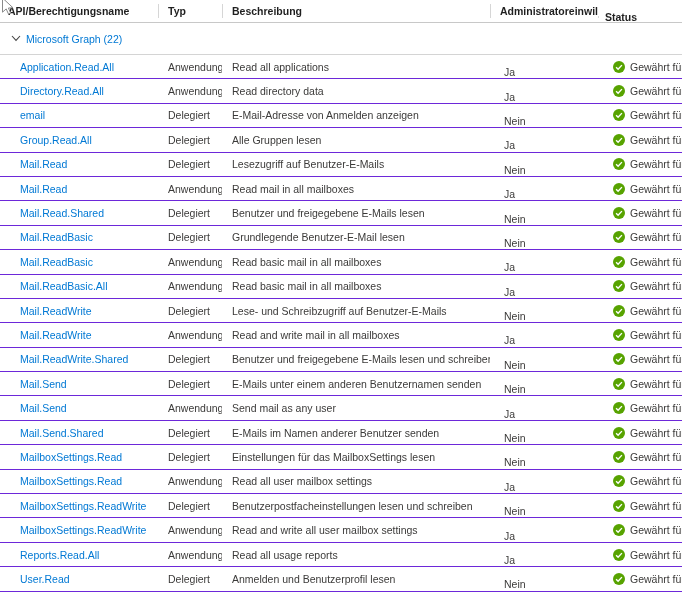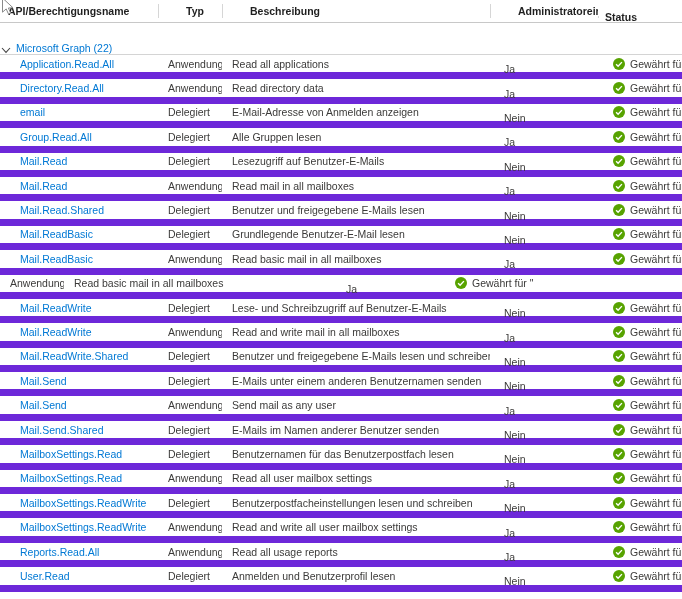--- a/index.html
+++ b/index.html
@@ -22,21 +22,21 @@
     height: 23px;
     align-items: stretch;
     border-bottom: 1px solid #c8c8c8;
     font-weight: 700;
     color: #1f1f1f;
   }
   .hcell {
     position: relative;
     display: flex;
     align-items: center;
-    padding-left: 28px;
+    padding-left: 10px;
     white-space: nowrap;
     overflow: hidden;
     text-overflow: ellipsis;
   }
   .hcell + .hcell::before {
     content: "";
     position: absolute;
     left: 0; top: 4px; bottom: 4px;
     width: 1px;
     background: #d6d6d6;
@@ -44,38 +44,38 @@
   .w-name   { width: 158px; padding-left: 8px; }
   .w-type   { width: 64px; }
   .w-desc   { width: 268px; }
   .w-admin  { width: 108px; }
   .w-status { flex: 1; padding-left: 7px; margin-top: 12px; }
 
   
   .group-row {
     display: flex;
     height: 32px;
-    align-items: flex-end;
-    padding-left: 1px;
+    align-items: center;
+    padding-left: 11px;
     border-bottom: 1px solid #d4d4d4;
     cursor: pointer;
   }
   .chev { display: inline-flex; align-items: center; margin-right: 5px; }
   .group-link {
     color: #0078d4;
     text-decoration: none;
     font-size: 10.5px;
   }
 
   
   .row {
     display: flex;
     height: 24.4px;
     align-items: center;
-    border-bottom: 7px solid #6d28d9;
+    border-bottom: 1px solid #6d28d9;
     background: #fff;
   }
   .cell { white-space: nowrap; overflow: hidden; }
   .cell.c-name   { width: 158px; padding-left: 20px; }
   .cell.c-name a { color: #0078d4; text-decoration: none; cursor: pointer; }
   .cell.c-type   { width: 64px;  padding-left: 10px; color: #3b3a39; }
   .cell.c-desc   { width: 268px; padding-left: 10px; color: #3b3a39; }
   .cell.c-admin  { width: 108px; padding-left: 14px; color: #3b3a39; margin-top: 11px; }
   .cell.c-status {
     flex: 1;
@@ -280,20 +280,23 @@
           <svg width="12" height="12" viewBox="0 0 12 12">
             <circle cx="6" cy="6" r="6" fill="#57a300"></circle>
             <path d="M3.1,6.3 L5.1,8.3 L8.9,4.1" fill="none" stroke="#ffffff" stroke-width="1.4"></path>
           </svg>
         </span>
         <span class="status-text">Gewährt für "</span>
       </div>
     </div>
 
     <div class="row">
+      <div class="cell c-name">
+        <a class="name-link">Mail.ReadBasic.All</a>
+      </div>
       <div class="cell c-type">Anwendung</div>
       <div class="cell c-desc">Read basic mail in all mailboxes</div>
       <div class="cell c-admin">Ja</div>
       <div class="cell c-status">
         <span class="check-icon">
           <svg width="12" height="12" viewBox="0 0 12 12">
             <circle cx="6" cy="6" r="6" fill="#57a300"></circle>
             <path d="M3.1,6.3 L5.1,8.3 L8.9,4.1" fill="none" stroke="#ffffff" stroke-width="1.4"></path>
           </svg>
         </span>
@@ -407,21 +410,21 @@
         </span>
         <span class="status-text">Gewährt für "</span>
       </div>
     </div>
 
     <div class="row">
       <div class="cell c-name">
         <a class="name-link">MailboxSettings.Read</a>
       </div>
       <div class="cell c-type">Delegiert</div>
-      <div class="cell c-desc">Benutzernamen für das Benutzerpostfach lesen</div>
+      <div class="cell c-desc">Einstellungen für das MailboxSettings lesen</div>
       <div class="cell c-admin">Nein</div>
       <div class="cell c-status">
         <span class="check-icon">
           <svg width="12" height="12" viewBox="0 0 12 12">
             <circle cx="6" cy="6" r="6" fill="#57a300"></circle>
             <path d="M3.1,6.3 L5.1,8.3 L8.9,4.1" fill="none" stroke="#ffffff" stroke-width="1.4"></path>
           </svg>
         </span>
         <span class="status-text">Gewährt für "</span>
       </div>

